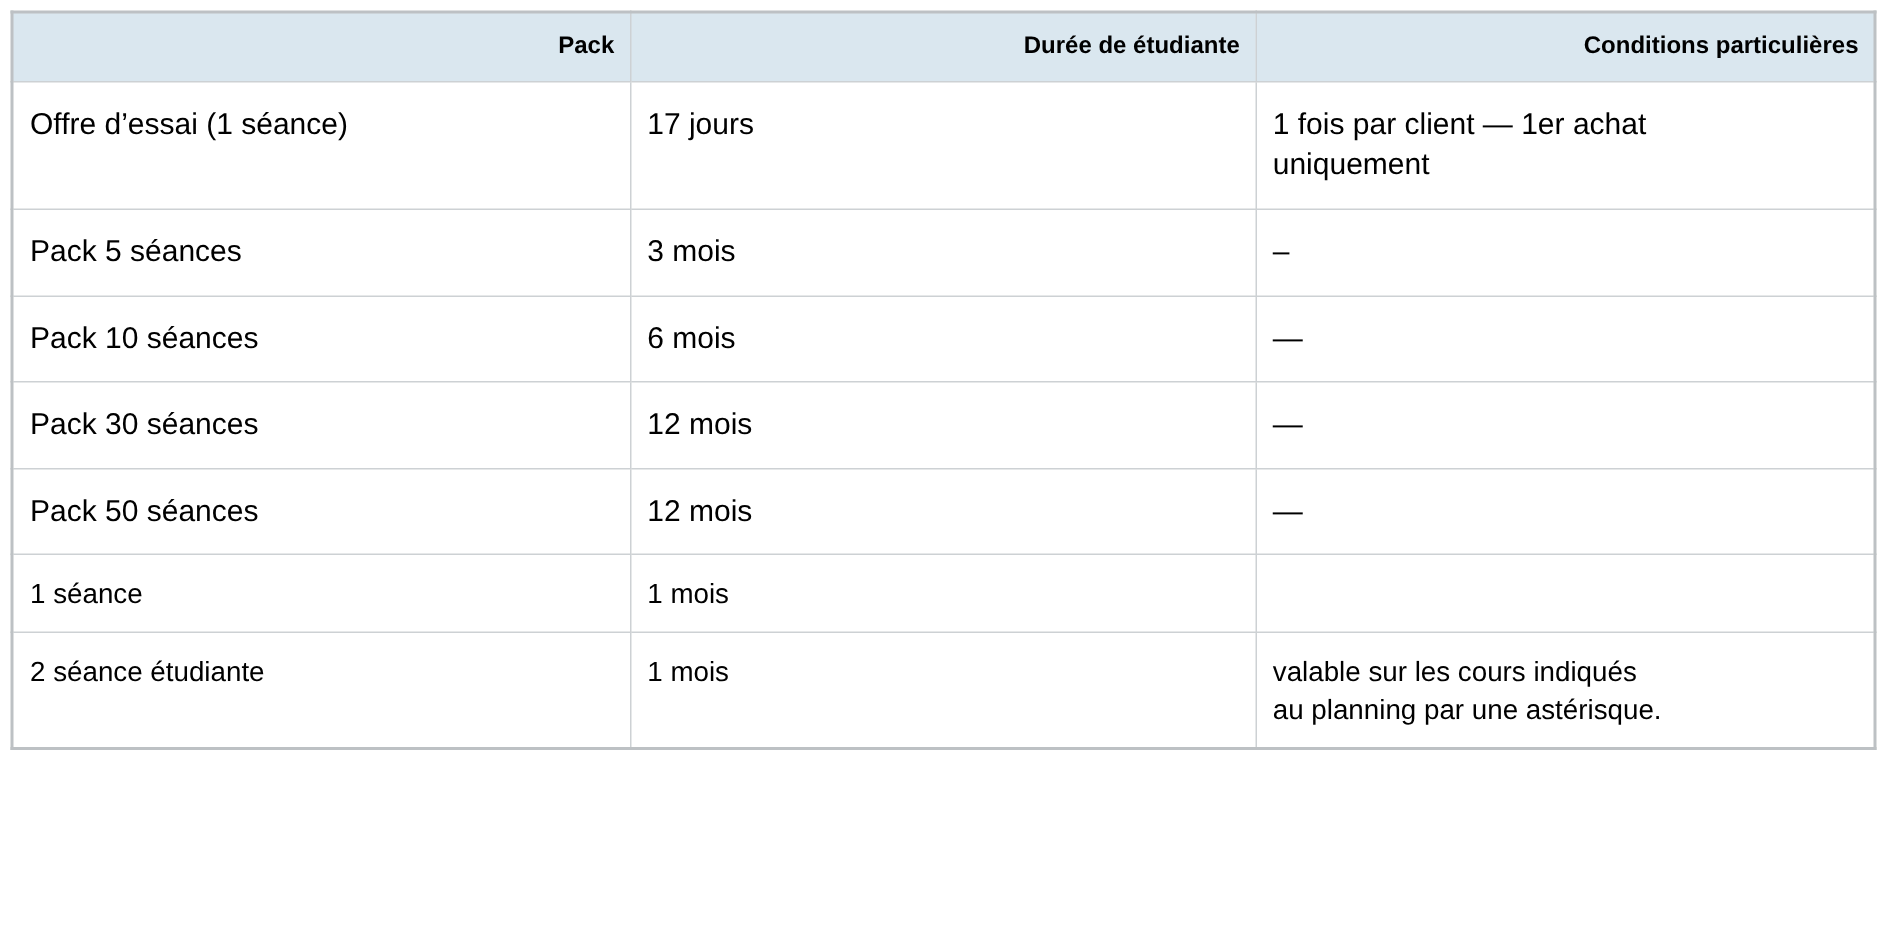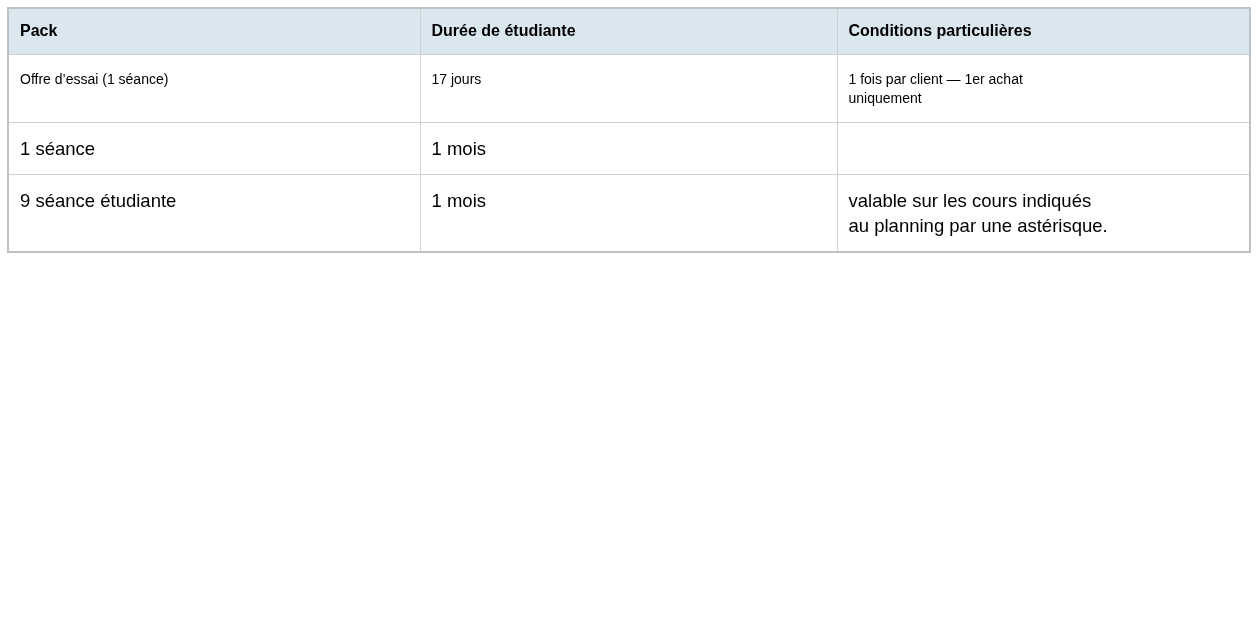--- a/index.html
+++ b/index.html
@@ -27,30 +27,30 @@
     border-collapse: collapse;
     border: 2px solid var(--outer-border);
     table-layout: fixed;
   }
   col.col-pack { width: 412px; }
   col.col-validity { width: 417px; }
   col.col-conditions { width: 413px; }
   th {
     background: var(--header-bg);
     border: 1px solid var(--inner-border);
-    text-align: left;
+    text-align: right;
     font-size: 16px;
     font-weight: bold;
     line-height: 1.3;
     padding: 12px 10px 12px 11px;
     vertical-align: middle;
   }
   td {
     border: 1px solid var(--inner-border);
-    font-size: 14px;
+    font-size: 20px;
     line-height: 1.38;
     padding: 15px 10px 14px 11px;
     vertical-align: top;
     white-space: pre-line;
   }
   tr.large td {
     font-size: 18.5px;
     line-height: 1.38;
     padding-top: 13px;
     padding-bottom: 12px;
@@ -73,26 +73,46 @@
         <th>Conditions particulières</th>
       </tr>
     </thead>
     <tbody>
       <tr>
         <td>Offre d’essai (1 séance)</td>
         <td>17 jours</td>
         <td>1 fois par client — 1er achat
 uniquement</td>
       </tr>
+      <tr>
+        <td>Pack 5 séances</td>
+        <td>3 mois</td>
+        <td>–</td>
+      </tr>
+      <tr>
+        <td>Pack 10 séances</td>
+        <td>6 mois</td>
+        <td>—</td>
+      </tr>
+      <tr>
+        <td>Pack 30 séances</td>
+        <td>12 mois</td>
+        <td>—</td>
+      </tr>
+      <tr>
+        <td>Pack 50 séances</td>
+        <td>12 mois</td>
+        <td>—</td>
+      </tr>
       <tr class="large">
         <td>1 séance</td>
         <td>1 mois</td>
         <td></td>
       </tr>
       <tr class="large">
-        <td>9 séance étudiante</td>
+        <td>2 séance étudiante</td>
         <td>1 mois</td>
         <td>valable sur les cours indiqués
 au planning par une astérisque.</td>
       </tr>
     </tbody>
   </table>
 </div>
 
 </body></html>

